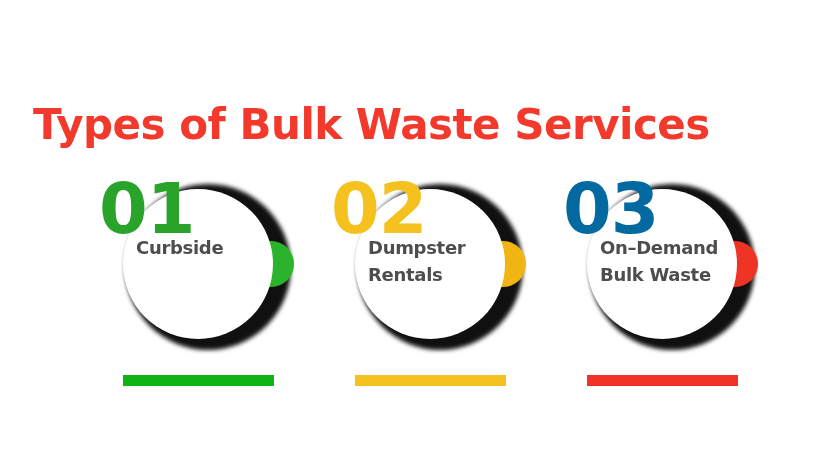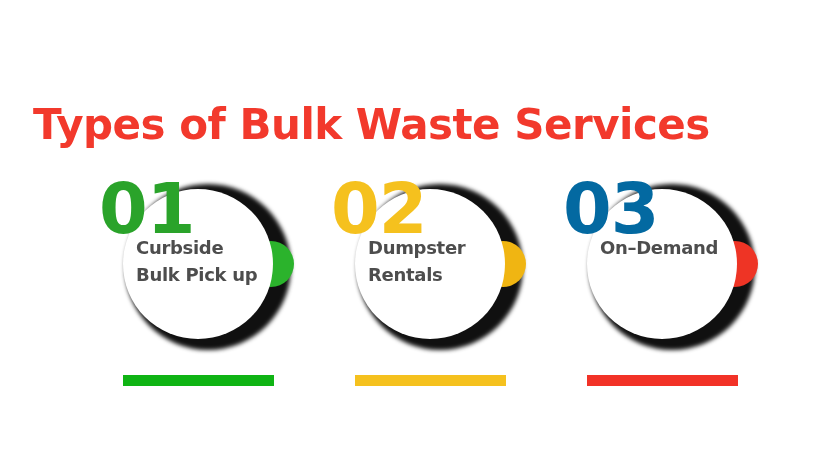--- a/index.html
+++ b/index.html
@@ -100,21 +100,20 @@
 
 <h1 class="page-title" style="color: rgb(242, 57, 44);">Types of Bulk Waste Services</h1>
 
 <div class="card card-1">
   <div class="shadow-circle" style="background: rgb(16, 16, 16);"></div>
   <div class="tab-circle" style="background: rgb(43, 179, 44);"></div>
   <div class="white-circle"></div>
   <div class="service-number" style="color: rgb(42, 163, 42);">01</div>
   <div class="service-label" style="color: rgb(77, 77, 77);">
     <span>Curbside</span>
-    <span>Bulk Pick up</span>
     <span></span>
   </div>
   <div class="accent-bar" style="background: rgb(15, 180, 20);"></div>
 </div>
 
 <div class="card card-2">
   <div class="shadow-circle" style="background: rgb(16, 16, 16);"></div>
   <div class="tab-circle" style="background: rgb(240, 181, 18);"></div>
   <div class="white-circle"></div>
   <div class="service-number" style="color: rgb(245, 193, 30);">02</div>
@@ -126,15 +125,16 @@
   <div class="accent-bar" style="background: rgb(245, 193, 30);"></div>
 </div>
 
 <div class="card card-3">
   <div class="shadow-circle" style="background: rgb(16, 16, 16);"></div>
   <div class="tab-circle" style="background: rgb(238, 52, 37);"></div>
   <div class="white-circle"></div>
   <div class="service-number" style="color: #0369a1;">03</div>
   <div class="service-label" style="color: rgb(77, 77, 77);">
     <span>On–Demand</span>
+    <span>Bulk Waste</span>
   </div>
   <div class="accent-bar" style="background: rgb(242, 50, 39);"></div>
 </div>
 
 </body></html>

